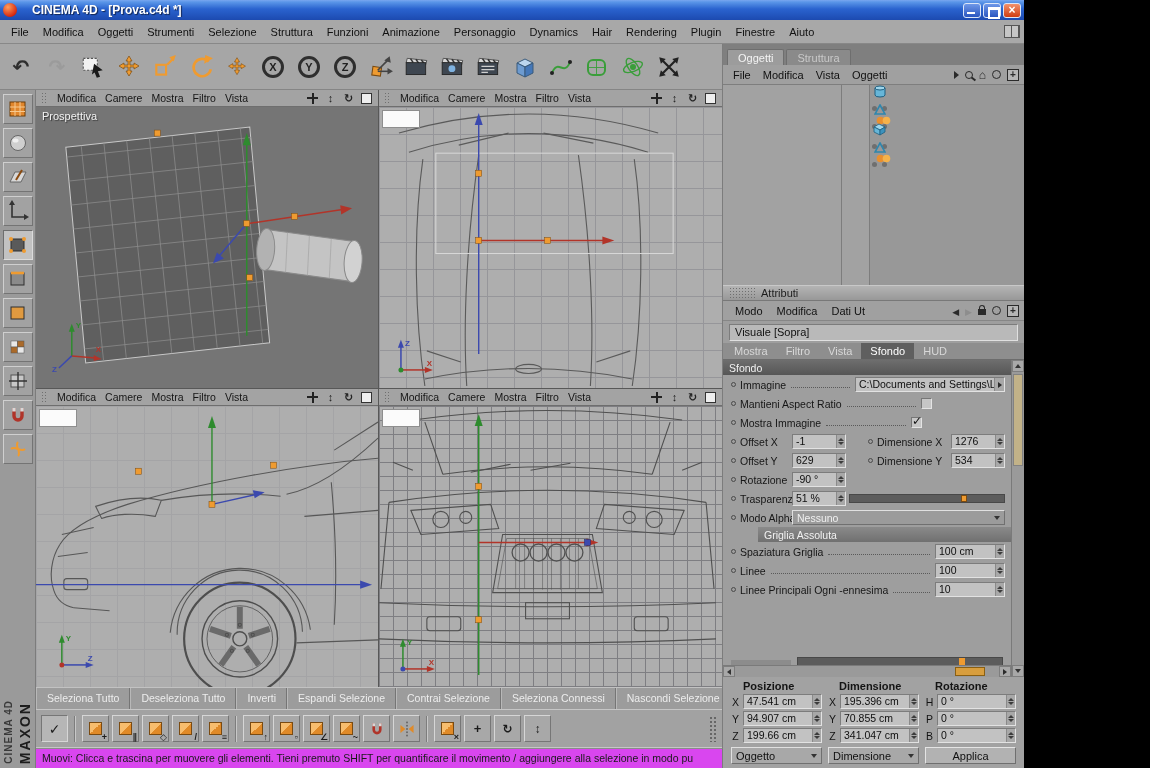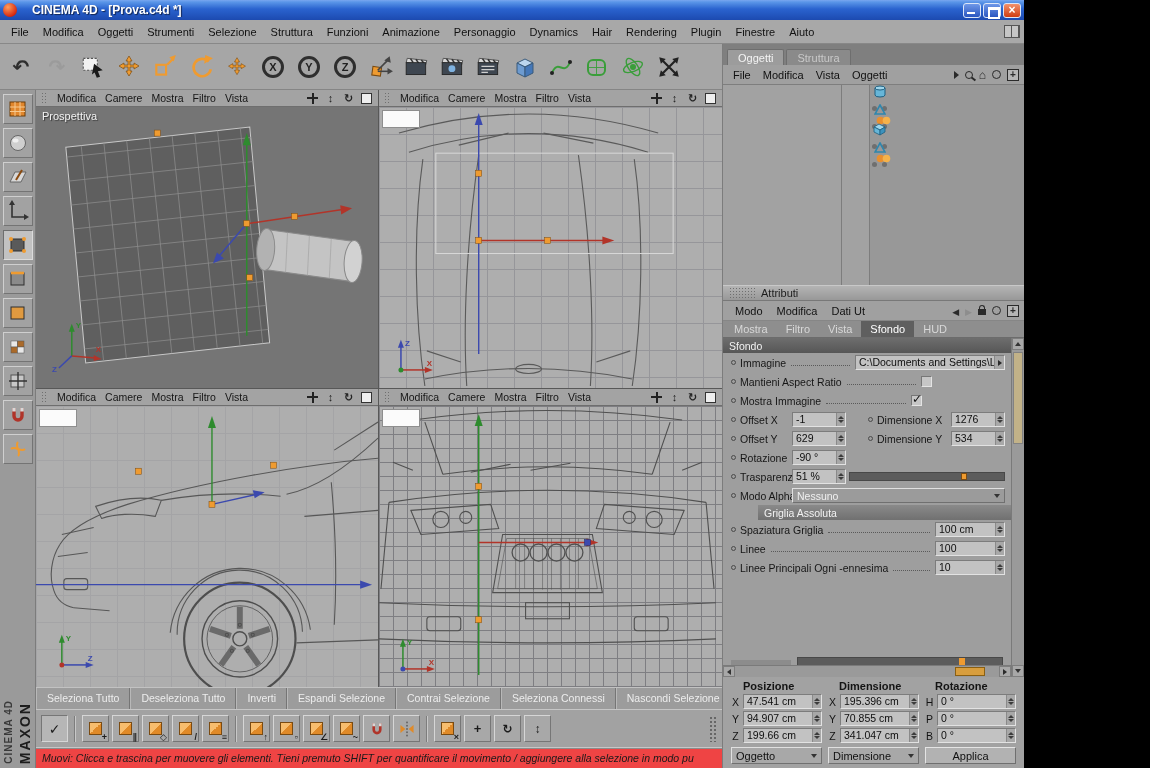--- a/index.html
+++ b/index.html
@@ -87,22 +87,22 @@
   .tools-row { height:38px; flex:0 0 38px; background:#a2a2a2; border-top:1px solid #c6c6c6;
     display:flex; align-items:center; gap:3px; padding:0 5px; }
   .tbtn { position:relative; width:27px; height:27px; background:#a8a8a8; border:1px solid;
     border-color:#d6d6d6 #767676 #767676 #d6d6d6; display:flex; align-items:center; justify-content:center; }
   .tbtn.pressed { border-color:#767676 #d6d6d6 #d6d6d6 #767676; background:#b6b6b6; }
   .g-check::before { content:"✓"; font-weight:bold; font-size:14px; color:#1d1d1d; }
   .mini-cube { width:13px; height:13px; background:linear-gradient(135deg,#f7bd6e 0 50%, #e08a28 50%); border:1px solid #7a4b12; }
   .ov { position:absolute; right:1px; bottom:-1px; font-size:9px; font-weight:bold; color:#1b1b1b; }
   .vsep { width:0; height:26px; border-left:1px solid #7d7d7d; border-right:1px solid #c8c8c8; margin:0 3px; }
   .handle-dots { margin-left:auto; width:8px; height:26px; background-image:radial-gradient(#666 35%,transparent 40%); background-size:4px 4px; }
-  .statusbar { height:22px; flex:0 0 22px; background:#ef4444; border-top:1px solid #c6c6c6; box-shadow:inset 0 1px 0 #8b8b8b;
-    line-height:20px; padding:0 6px; color:#1a1a1a; white-space:nowrap; overflow:hidden; font-size:10.5px;font-style:italic; }
+  .statusbar { height:22px; flex:0 0 22px; background:#d946ef; border-top:1px solid #c6c6c6; box-shadow:inset 0 1px 0 #8b8b8b;
+    line-height:20px; padding:0 6px; color:#1a1a1a; white-space:nowrap; overflow:hidden; font-size:10.5px; }
 
   
   .om-tabs { height:21px; flex:0 0 21px; background:#7f7f7f; display:flex; align-items:flex-end; gap:2px; padding:2px 4px 0; }
   .omtab { padding:2px 10px 1px; background:#9c9c9c; color:#f4f4f4; border:1px solid #6e6e6e; border-bottom:none; border-radius:2px 2px 0 0; }
   .omtab.inactive { background:#8a8a8a; color:#c9c9c9; }
   .om-menu { height:20px; flex:0 0 20px; background:#a0a0a0; border-bottom:1px solid #7e7e7e;
     display:flex; align-items:center; gap:2px; padding:0 5px; }
   .om-menu .menu-item { padding:1px 5px; }
   .om-icons { margin-left:auto; display:flex; align-items:center; gap:6px; }
   .tri-r { width:0; height:0; border-left:5px solid #2a2a2a; border-top:4px solid transparent; border-bottom:4px solid transparent; display:inline-block; }
@@ -863,20 +863,21 @@
         <span class="menu-item">Modifica</span>
         <span class="menu-item">Dati Ut</span>
         <span class="am-icons">
           <span class="g-back"></span>
           <span class="g-fwd"></span>
           <span class="lock"></span>
           <span class="ringicon"></span>
           <span class="plusbox">+</span>
         </span>
       </div>
+      <div class="objtitle">Visuale [Sopra]</div>
       <div class="am-tabs">
         <span class="amtab">Mostra</span>
         <span class="amtab">Filtro</span>
         <span class="amtab">Vista</span>
         <span class="amtab active">Sfondo</span>
         <span class="amtab">HUD</span>
       </div>
 
       <div class="attr-body">
         <div class="attr-fields">

